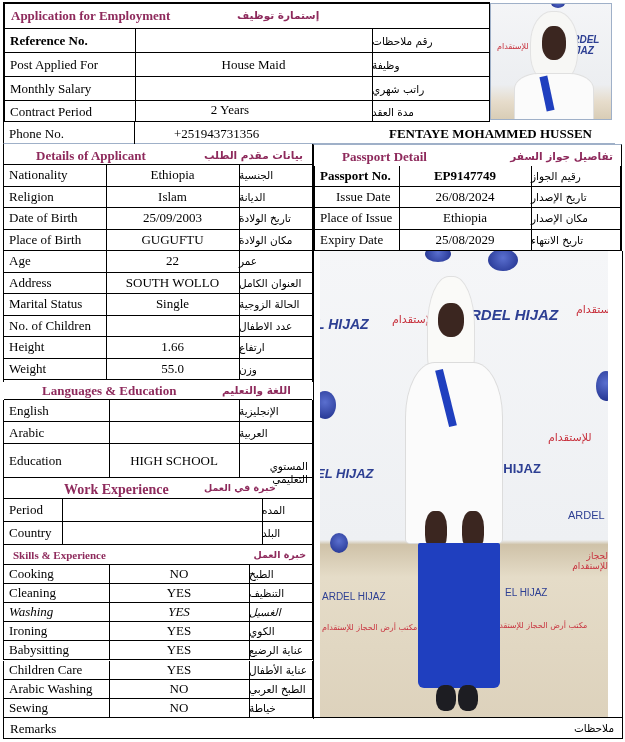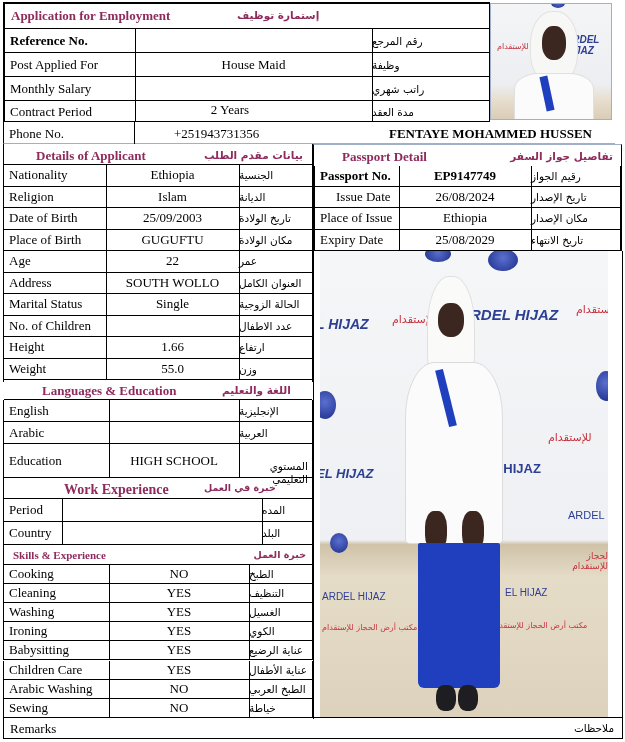--- a/index.html
+++ b/index.html
@@ -26,21 +26,21 @@
 <div class="box" style="left:3px; top:2px; width:487px; height:120px; border-width:2px 1px 1px 2px;">
   <div class="row" style="top:0; height:25px;">
     <span class="hdr abs" style="left:6px; top:4px;">Application for Employment</span>
     <span class="hdr-ar abs" style="left:232px; top:5px;">إستمارة توظيف</span>
   </div>
   <div class="row" style="top:25px; height:24px;">
     <div class="cell en bold" style="left:0; width:130px;text-align:right;">Reference No.</div>
     <div class="vline" style="left:130px;"></div>
     <div class="cell val" style="left:130px; width:237px;"></div>
     <div class="vline" style="left:367px;"></div>
-    <div class="cell ar" style="left:367px; right:0;">رقم المرجع</div>
+    <div class="cell ar" style="left:367px; right:0;">رقم ملاحظات</div>
   </div>
   <div class="row" style="top:49px; height:24px;">
     <div class="cell en" style="left:0; width:130px;">Post Applied For</div>
     <div class="vline" style="left:130px;"></div>
     <div class="cell val" style="left:130px; width:237px;">House Maid</div>
     <div class="vline" style="left:367px;"></div>
     <div class="cell ar" style="left:367px; right:0;">وظيفة</div>
   </div>
   <div class="row" style="top:73px; height:24px;">
     <div class="cell en" style="left:0; width:130px;">Monthly Salary</div>
@@ -287,21 +287,21 @@
       <div class="vline" style="left: 245px;"></div>
       <div class="cell ar" style="left: 245px; right: 0px;">الطبخ</div>
     </div>
     <div class="row" style="top: 19.1px; height: 19.1px; border-left: 1px solid rgb(0, 0, 0); border-right: 1px solid rgb(0, 0, 0);">
       <div class="cell en" style="left: 0px; width: 105px;">Cleaning</div>
       <div class="vline" style="left: 105px;"></div>
       <div class="cell val" style="left: 105px; width: 140px;">YES</div>
       <div class="vline" style="left: 245px;"></div>
       <div class="cell ar" style="left: 245px; right: 0px;">التنظيف</div>
     </div>
-    <div class="row" style="top: 38.2px; height: 19.1px; border-left: 1px solid rgb(0, 0, 0); border-right: 1px solid rgb(0, 0, 0);">
+    <div class="row" style="top: 38.2px; height: 19.1px; border-left: 1px solid rgb(0, 0, 0); border-right: 1px solid rgb(0, 0, 0); font-style: italic;">
       <div class="cell en" style="left: 0px; width: 105px;">Washing</div>
       <div class="vline" style="left: 105px;"></div>
       <div class="cell val" style="left: 105px; width: 140px;">YES</div>
       <div class="vline" style="left: 245px;"></div>
       <div class="cell ar" style="left: 245px; right: 0px;">الغسيل</div>
     </div>
     <div class="row" style="top: 57.3px; height: 19.1px; border-left: 1px solid rgb(0, 0, 0); border-right: 1px solid rgb(0, 0, 0);">
       <div class="cell en" style="left: 0px; width: 105px;">Ironing</div>
       <div class="vline" style="left: 105px;"></div>
       <div class="cell val" style="left: 105px; width: 140px;">YES</div>

